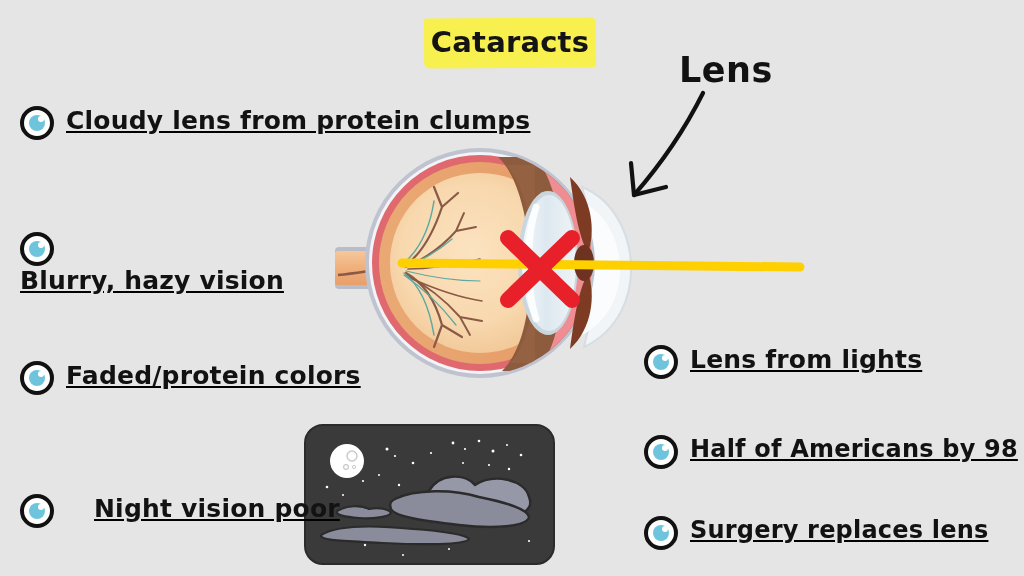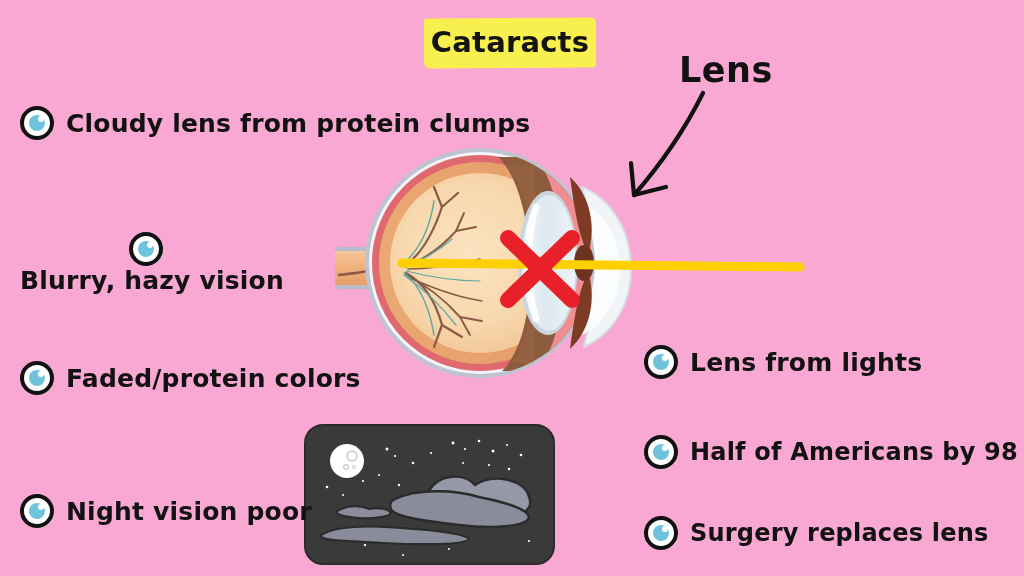--- a/index.html
+++ b/index.html
@@ -15,21 +15,21 @@
     overflow: hidden;
     font-family: "DejaVu Sans", sans-serif;
     background: #fefefe;
   }
 
   #canvas {
     position: absolute;
     left: 0; top: 0;
     width: 1024px;
     height: 576px;
-    background: #f9a8d4;
+    background: #e5e5e5;
   }
 
   
   #title-wrap {
     position: absolute;
     left: 424px;
     top: 14px;
     width: 176px;
     height: 58px;
   }
@@ -74,22 +74,22 @@
     top: 85px;
     width: 130px;
     height: 140px;
     pointer-events: none;
   }
 
   
   .bullet-row {
     position: absolute;
     display: flex;
-    align-items: center;
     white-space: nowrap;
+    text-decoration: underline;
   }
   .bullet-icon {
     position: relative;
     width: 34px;
     height: 34px;
     flex: 0 0 34px;
     margin-right: 12px;
   }
   .bullet-icon .shadow {
     position: absolute;
@@ -334,21 +334,21 @@
   <div class="bullet-row" style="left:20px; top:361px;">
     <span class="bullet-icon">
       <span class="shadow"></span>
         <span class="ring"></span>
       <span class="iris"></span>
         <span class="glint"></span>
     </span>
     <span class="bullet-text">Faded/protein colors</span>
   </div>
 
-  <div class="bullet-row" style="left:20px; top:494px;">
+  <div class="bullet-row" style="left:20px; top:494px;gap:28px;">
     <span class="bullet-icon">
       <span class="shadow"></span>
         <span class="ring"></span>
       <span class="iris"></span>
         <span class="glint"></span>
     </span>
     <span class="bullet-text">Night vision poor</span>
   </div>
 
   <div class="bullet-row" style="left:644px; top:345px;">

